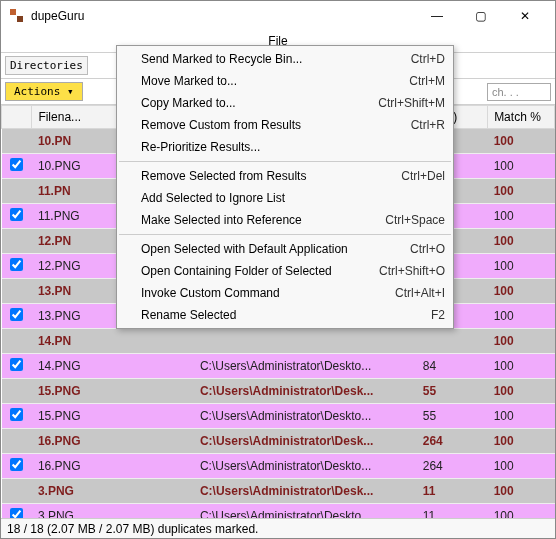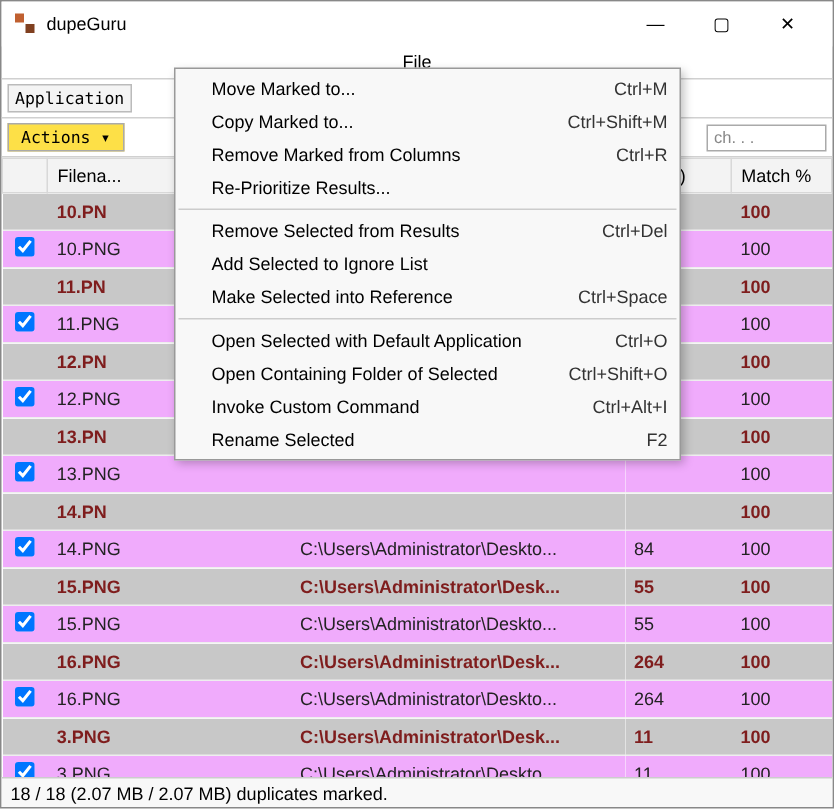--- a/index.html
+++ b/index.html
@@ -9,21 +9,21 @@
 .titlebar .title { flex: 0 0 auto; }
 .titlebar .spacer { flex:1; }
 .titlebar .winbtn { width: 44px; height: 30px; display: inline-flex; align-items: center; justify-content: center; font-size: 12px; }
 .menubar { height: 22px; display: flex; align-items: center; padding: 0 4px; position: relative; border-bottom: 1px solid #d0d0d0; flex-direction: column; }
 .menubar .mitem { padding: 3px 10px; cursor: default; }
 .menubar .mitem.open { background: #cde8ff; border:1px solid #7bbcf0; padding:2px 9px;font-family:Liberation Serif, serif; }
 .toolbar { height: 26px; display: flex; align-items: center; padding: 0 4px; gap: 4px; border-bottom: 1px solid #d0d0d0; }
 .toolbar .dirlabel { font-family: monospace; font-size: 11px; padding: 2px 4px; border: 1px solid #bbb; background: #f4f4f4; }
 .toolbar2 { height: 26px; display: flex; align-items: center; padding: 0 4px; gap: 4px; border-bottom: 1px solid #d0d0d0; }
 .toolbar2 .actbtn { padding: 2px 8px; border: 1px solid #aaa; background: #fde047; font-family: monospace; font-size:11px; }
-.toolbar2 .search { margin-left: auto; width: 80px; padding: 2px 4px; border: 1px solid #aaa; color:#888; font-size:11px;}
+.toolbar2 .search { margin-left: auto; width: 64px; padding: 2px 4px; border: 1px solid #aaa; color:#888; font-size:11px;}
 .tablewrap { flex:1; overflow:hidden; position:relative; }
 table { border-collapse: collapse; width: 100%; table-layout: fixed; }
 th { background: #f3f3f3; border: 1px solid #d8d8d8; text-align: left; padding: 4px 6px; font-weight: normal; height: 22px; white-space: nowrap; overflow: hidden; text-overflow: ellipsis;}
 td { padding: 3px 6px; height: 25px; white-space: nowrap; overflow: hidden; text-overflow: ellipsis; border-top: 1px solid #eee; }
 tr.ref td { background: #c8c8c8; font-weight: bold; color: #7f1d1d; }
 tr.dup td { background: #f0abfc; color: #222; }
 .col-chk { width: 30px; text-align:center; }
 .col-fn { width: 160px; }
 .col-folder { width: 220px; }
 .col-size { width: 70px; }
@@ -57,21 +57,21 @@
 <div class="menubar" id="menubar">
     <span class="mitem">File</span>
     <span class="mitem">Mark</span>
     <span class="mitem open">Actions</span>
     <span class="mitem">Columns</span>
     <span class="mitem">View</span>
     <span class="mitem">Help</span>
   </div>
 
 <div class="toolbar">
-  <span class="dirlabel">Application</span>
+  <span class="dirlabel">Directories</span>
 </div>
 
 <div class="toolbar2">
   <span class="actbtn">Actions ▾</span>
   <span class="search" textcontent="ch. . .">ch. . .</span>
 </div>
 
 <div class="tablewrap">
 <table>
   <thead>
@@ -199,29 +199,33 @@
       </tbody>
 </table>
 </div>
 
 <div class="statusbar">
   <span>18 / 18 (2.07 MB / 2.07 MB) duplicates marked.</span>
 </div>
 
 <div class="dropdown" id="dropdown">
     <div class="drow">
+      <span class="lbl">Send Marked to Recycle Bin...</span>
+      <span class="sc">Ctrl+D</span>
+    </div>
+    <div class="drow">
       <span class="lbl">Move Marked to...</span>
       <span class="sc">Ctrl+M</span>
     </div>
     <div class="drow">
       <span class="lbl">Copy Marked to...</span>
       <span class="sc">Ctrl+Shift+M</span>
     </div>
     <div class="drow">
-      <span class="lbl">Remove Marked from Columns</span>
+      <span class="lbl">Remove Custom from Results</span>
       <span class="sc">Ctrl+R</span>
     </div>
     <div class="drow">
       <span class="lbl">Re-Prioritize Results...</span>
       <span class="sc"></span>
     </div>
     <hr>
     <div class="drow">
       <span class="lbl">Remove Selected from Results</span>
       <span class="sc">Ctrl+Del</span>

